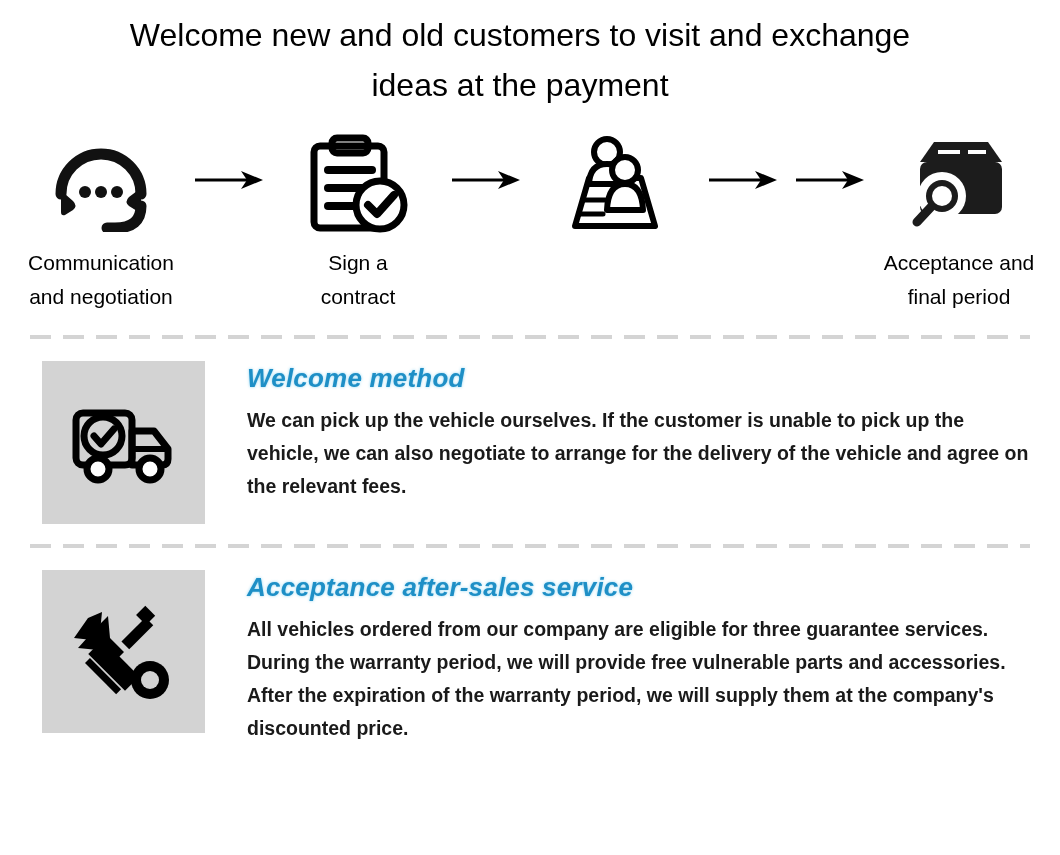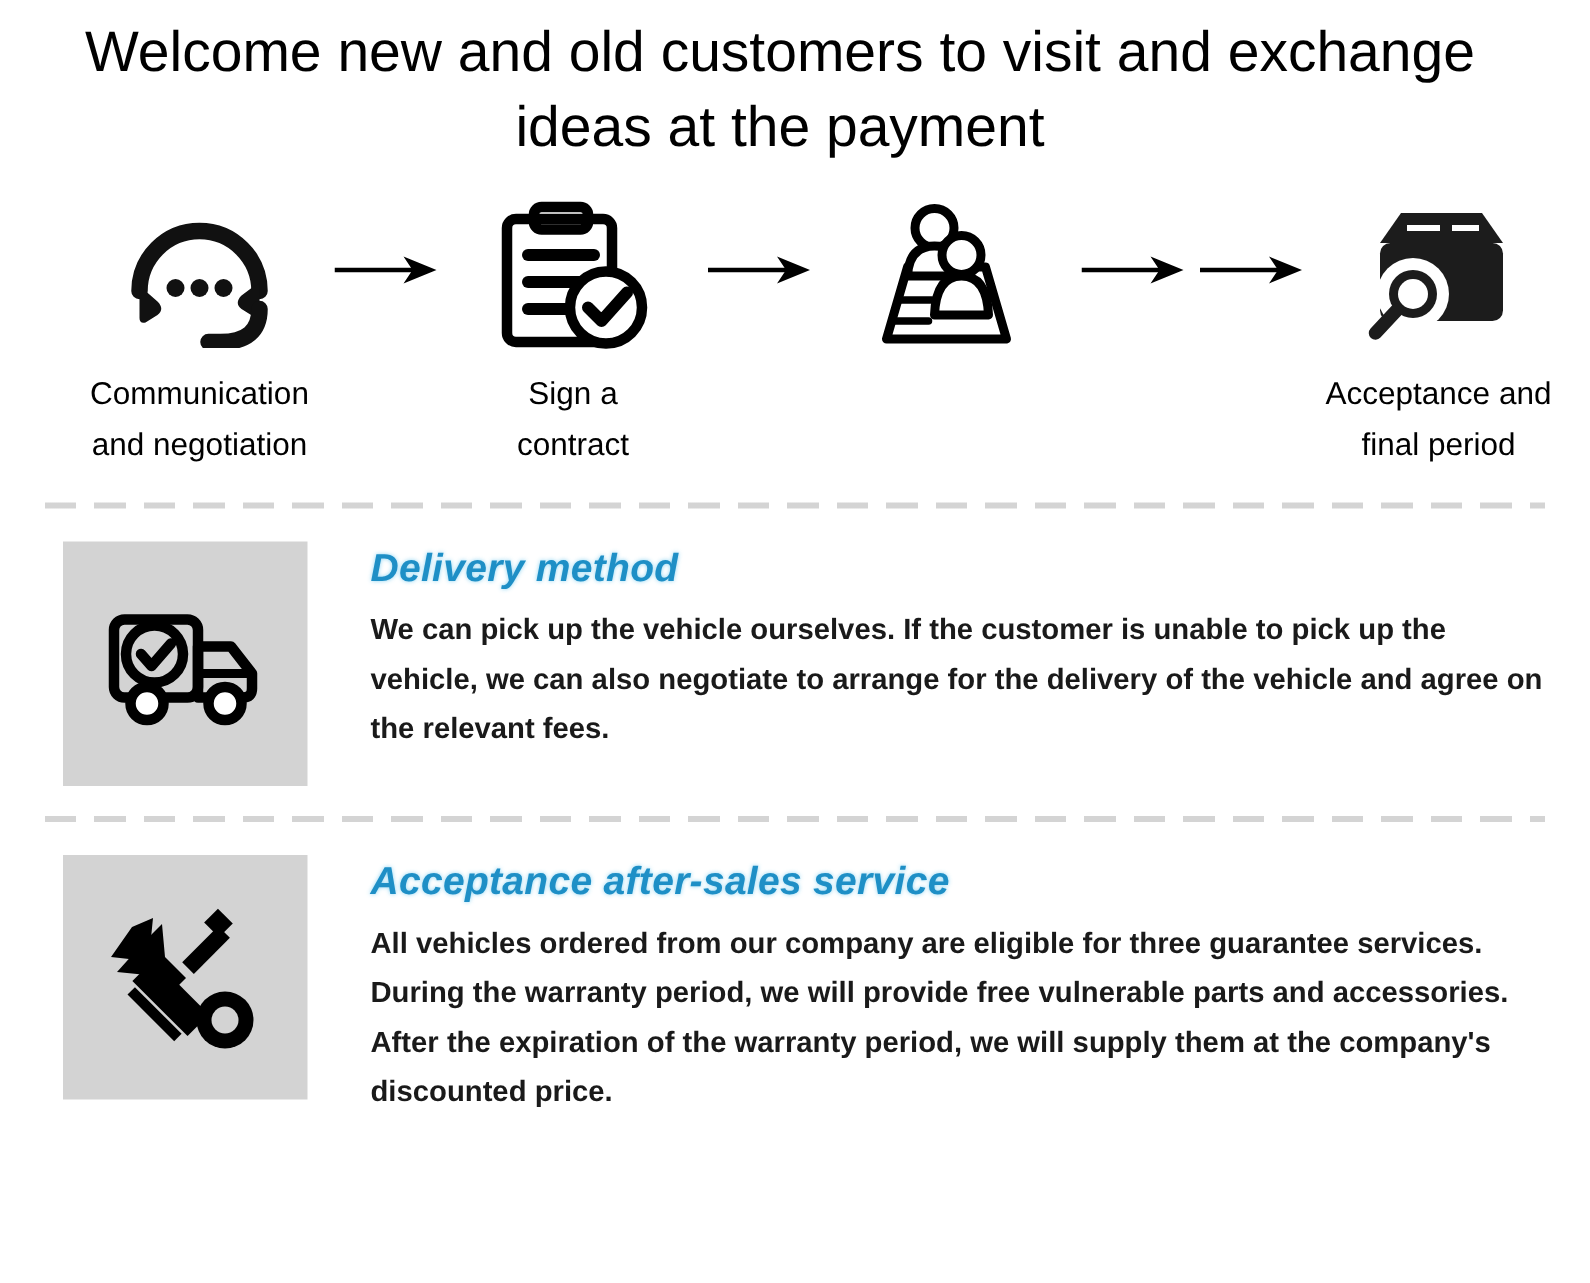--- a/index.html
+++ b/index.html
@@ -14,36 +14,35 @@
     height: 855px;
     font-family: "Liberation Sans", sans-serif;
     color: #000000;
     overflow: hidden;
     position: relative;
   }
 
   
   .page-title {
     text-align: center;
-    font-size: 38px;
+    font-size: 32px;
     font-weight: 400;
     line-height: 50px;
     color: #000;
     padding: 10px 60px 0 40px;
     letter-spacing: 0px;
   }
 
   
   .flow {
     display: flex;
     align-items: flex-start;
     justify-content: space-between;
     padding: 24px 16px 0 16px;
     height: 225px;
-    margin-left: 32px;
   }
   .flow-step {
     display: flex;
     flex-direction: column;
     align-items: center;
     width: 170px;
     flex: 0 0 auto;
   }
   .flow-step .icon-wrap {
     height: 100px;
@@ -245,21 +244,21 @@
       <line x1="62" y1="52" x2="97" y2="52" stroke="#000" stroke-width="6"></line>
 
       <circle cx="33" cy="39" r="19" fill="none" stroke="#000" stroke-width="7"></circle>
       <path d="M24 39 L31 47 L44 32" fill="none" stroke="#000" stroke-width="7" stroke-linecap="round" stroke-linejoin="round"></path>
 
       <circle cx="28" cy="72" r="11" fill="#fff" stroke="#000" stroke-width="7"></circle>
       <circle cx="80" cy="72" r="11" fill="#fff" stroke="#000" stroke-width="7"></circle>
     </svg>
   </div>
   <div class="info-body">
-    <div class="info-heading">Delivery method</div>
+    <div class="info-heading">Welcome method</div>
     <p class="info-text">We can pick up the vehicle ourselves. If the customer is unable to pick up the vehicle, we can also negotiate to arrange for the delivery of the vehicle and agree on the relevant fees.</p>
   </div>
 </div>
 
 <div class="divider"></div>
 
 <div class="info-section sec-after">
   <div class="info-icon-box">
     <svg width="108" height="108" viewBox="0 0 108 108" aria-hidden="true">
       <g fill="#000">

